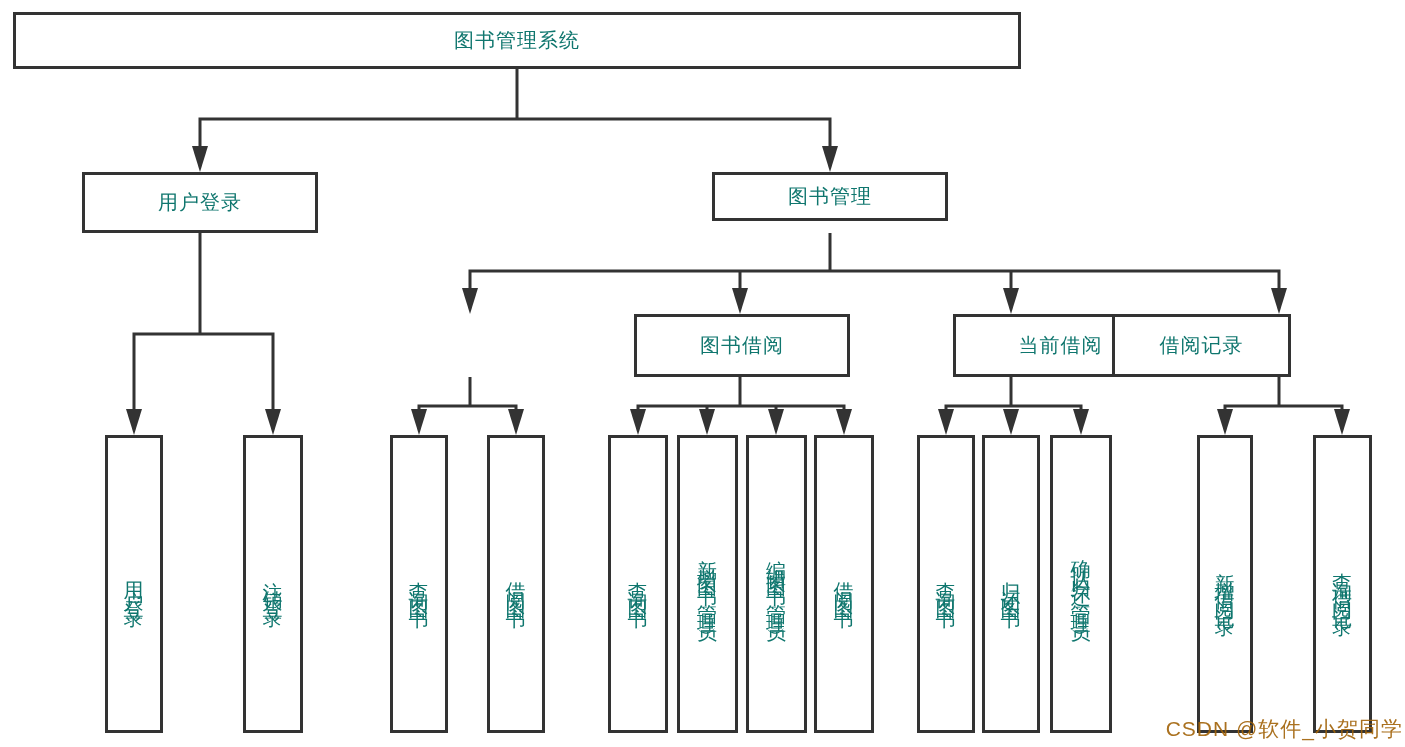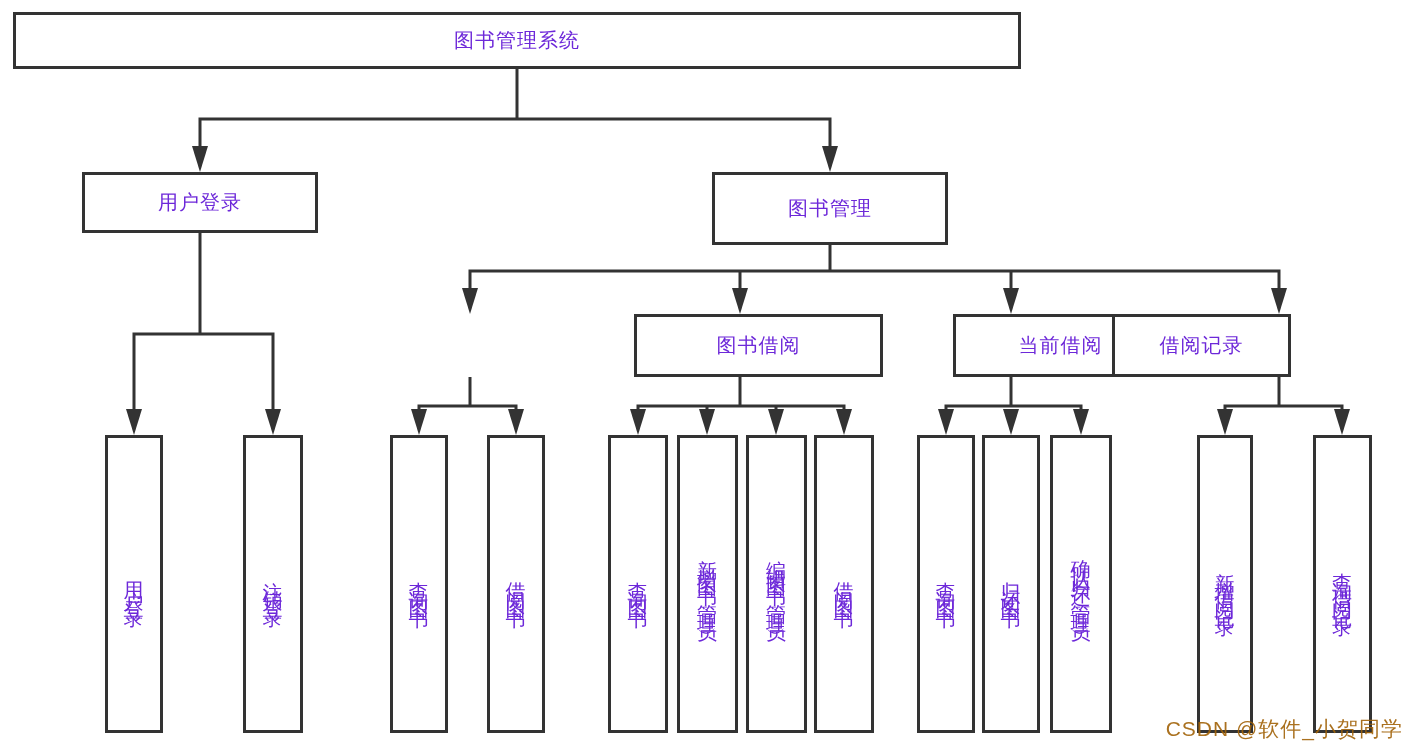--- a/index.html
+++ b/index.html
@@ -4,21 +4,21 @@
 <style>
   html,body{margin:0;padding:0;background:#ffffff;}
   .canvas{
     position:relative;width:1405px;height:747px;background:#ffffff;overflow:hidden;
     font-family:"Liberation Sans","DejaVu Sans",sans-serif;
   }
   svg.connectors{position:absolute;left:0;top:0;z-index:0;}
   .node{
     position:absolute;box-sizing:border-box;border:3px solid #333333;background:#ffffff;
     display:flex;align-items:center;justify-content:center;z-index:1;
-    color:#6d28d9;font-size:20px;
+    color:#0f766e;font-size:20px;
   }
   .node.h span{letter-spacing:1px;white-space:nowrap;}
   .node.v span{
     writing-mode:vertical-rl;text-orientation:mixed;
     letter-spacing:9px;line-height:1;
   }
   .watermark{
     position:absolute;right:2px;bottom:4px;z-index:2;
     color:#a16207;font-size:21px;letter-spacing:1px;opacity:.9;white-space:nowrap;
   }
@@ -79,25 +79,25 @@
     </g>
   </svg>
 
   <div class="node h" style="left:13px;top:12px;width:1008px;height:57px">
     <span>图书管理系统</span>
   </div>
 
   <div class="node h" style="left:82px;top:172px;width:236px;height:61px">
     <span>用户登录</span>
   </div>
-  <div class="node h" style="left:712px;top:172px;width:236px;height:73px">
+  <div class="node h" style="left:712px;top:172px;width:236px;height:49px">
     <span>图书管理</span>
   </div>
 
-  <div class="node h" style="left:634px;top:314px;width:249px;height:63px">
+  <div class="node h" style="left:634px;top:314px;width:216px;height:63px">
     <span>图书借阅</span>
   </div>
   <div class="node h" style="left:953px;top:314px;width:215px;height:63px">
     <span>当前借阅</span>
   </div>
   <div class="node h" style="left:1112px;top:314px;width:179px;height:63px">
     <span>借阅记录</span>
   </div>
 
   <div class="node v" style="left:105px;top:435px;width:58px;height:298px">

